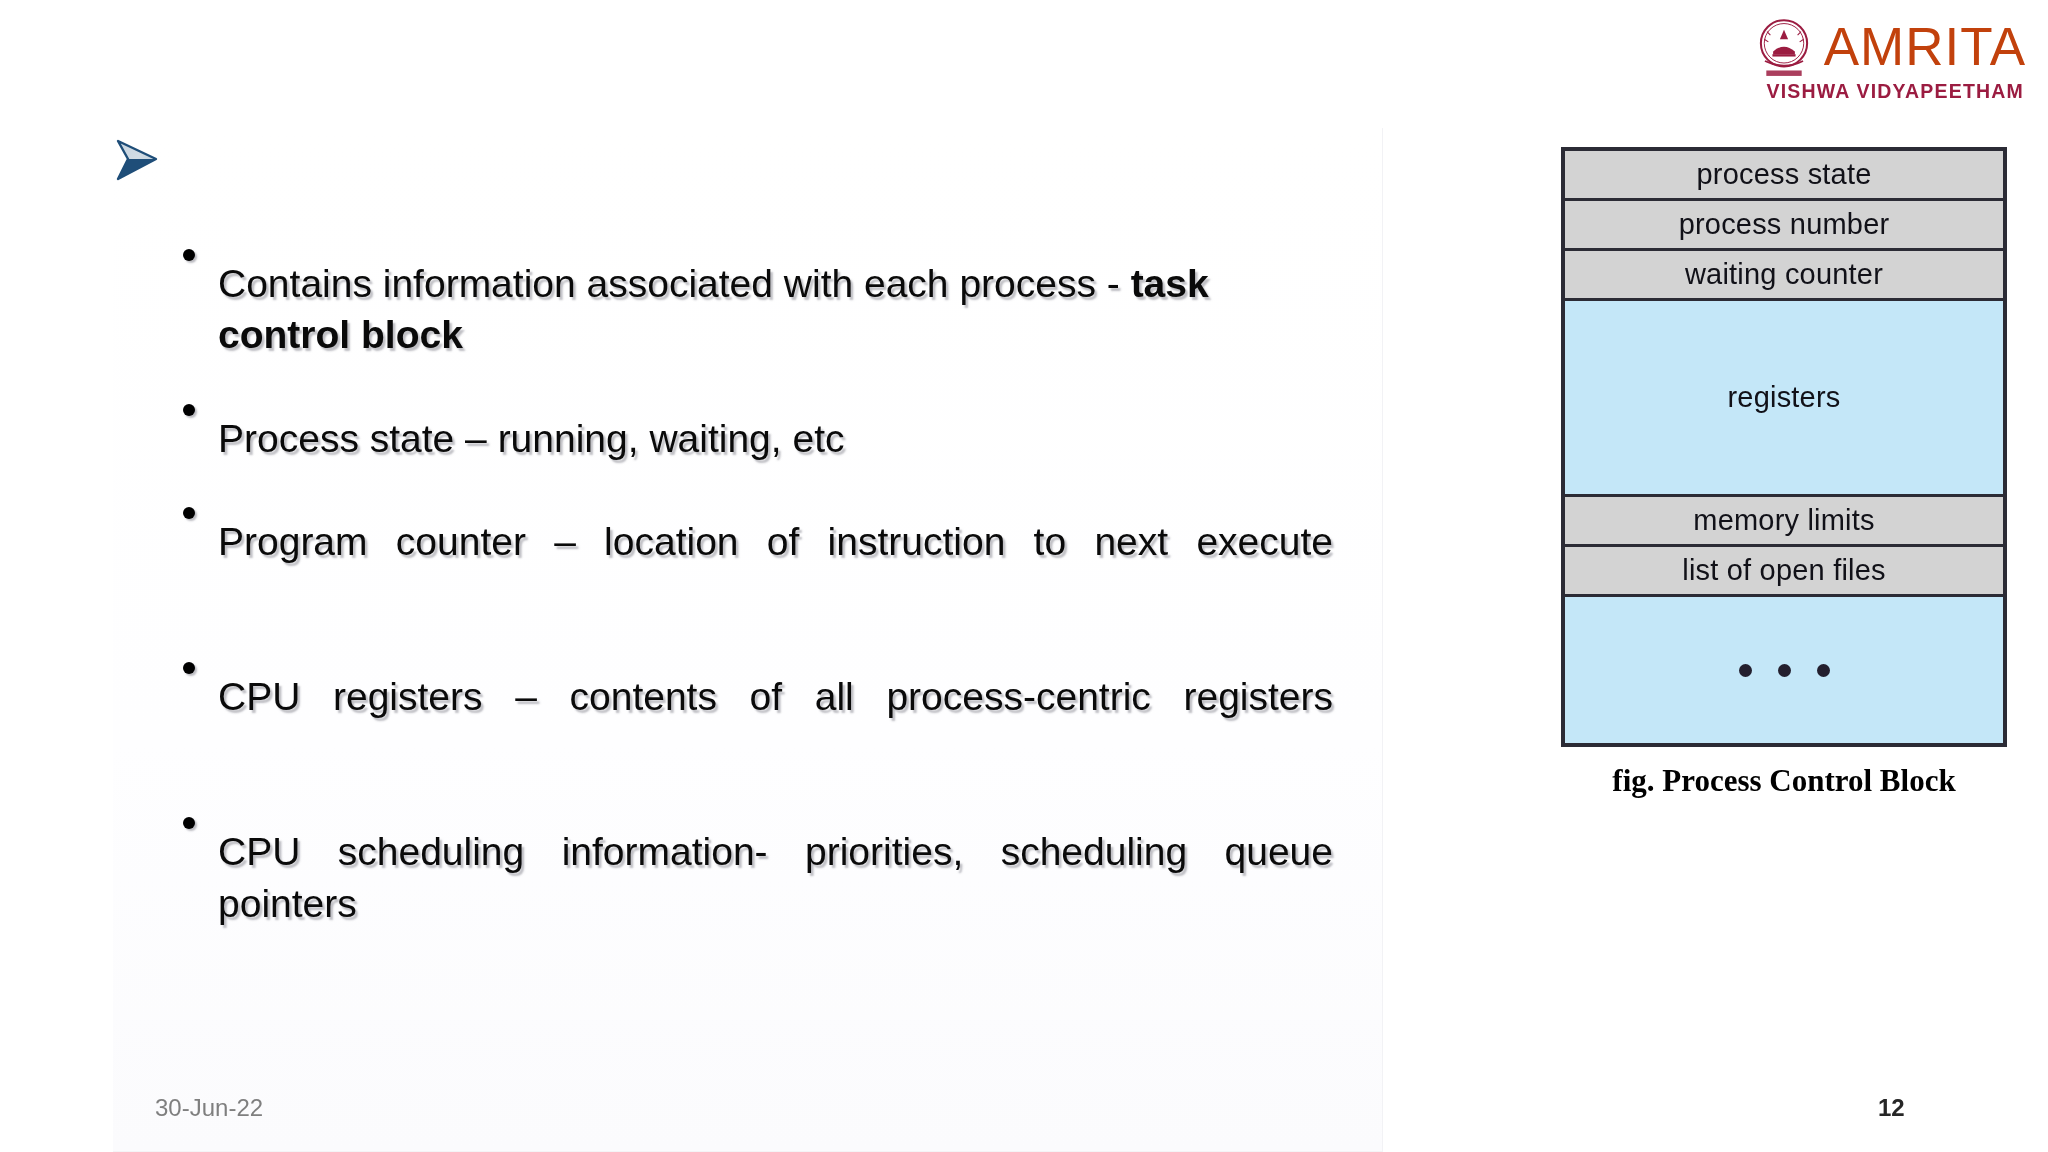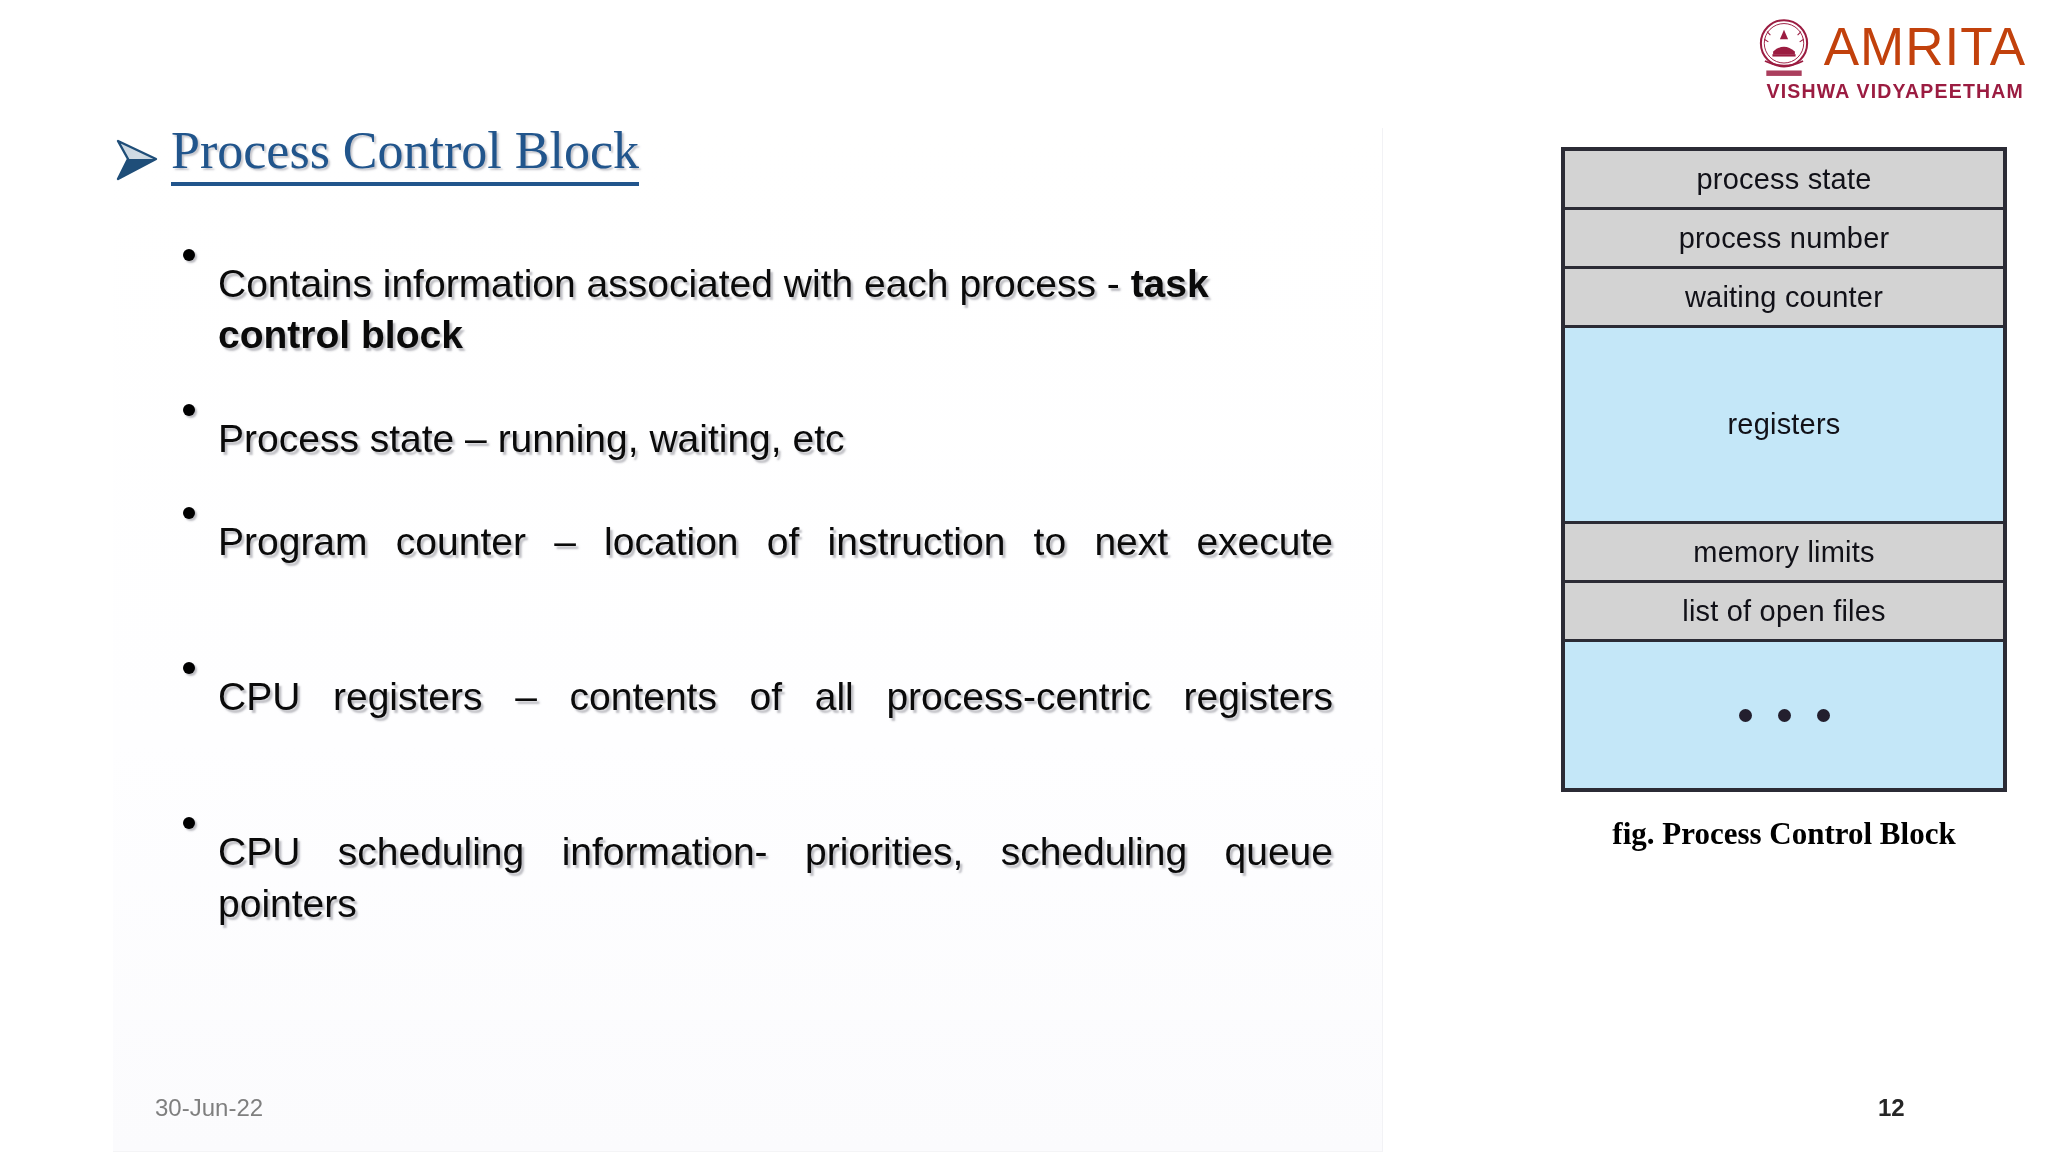--- a/index.html
+++ b/index.html
@@ -170,39 +170,39 @@
     display: flex;
     align-items: center;
     justify-content: center;
     letter-spacing: 0.2px;
   }
   .pcb-row:last-child {
     border-bottom: none;
   }
   .pcb-row.gray  { background: #d3d3d3; }
   .pcb-row.blue  { background: #c4e7f8; }
-  .pcb-row.h-sm  { height: 59px; }
+  .pcb-row.h-sm  { height: 50px; }
   .pcb-row.h-lg  { height: 196px; }
   .pcb-row.h-xl  { height: 146px; }
 
   .pcb-dots {
     display: flex;
     gap: 26px;
     align-items: center;
   }
   .pcb-dots span {
     width: 13px;
     height: 13px;
     border-radius: 50%;
     background: #231f2e;
     display: block;
   }
 
   #pcb-caption {
-    margin-top: 24px;
+    margin-top: 16px;
     font-family: "Liberation Serif", serif;
     font-size: 31px;
     font-weight: 700;
     color: #000000;
     text-align: center;
     line-height: 1.18;
     padding: 0 42px;
   }
 
   
@@ -254,21 +254,20 @@
         <linearGradient id="arrGrad" x1="0" y1="0" x2="1" y2="1">
           <stop offset="0%" stop-color="#f2f6fb"></stop>
           <stop offset="48%" stop-color="#ffffff"></stop>
           <stop offset="100%" stop-color="#d4e0ee"></stop>
         </linearGradient>
       </defs>
       <path d="M5 3 L43 21 L5 41 L15 21 Z" fill="url(#arrGrad)" stroke="#1F4E79" stroke-width="2.4" stroke-linejoin="round"></path>
       <path d="M5 3 L43 21 L15 21 Z" fill="#1F4E79" opacity="0.2"></path>
       <path d="M15 21 L43 21 L5 41 Z" fill="#1F4E79"></path>
     </svg>
-    <div class="heading-text">Process Control Block</div>
   </div>
 
   <div id="bullets">
 
     <div class="bullet-item">
       <span class="bullet-dot"></span>
       <div class="bullet-text"><span>Contains information associated with each process - </span><b>task control block</b></div>
     </div>
 
     <div class="bullet-item">

